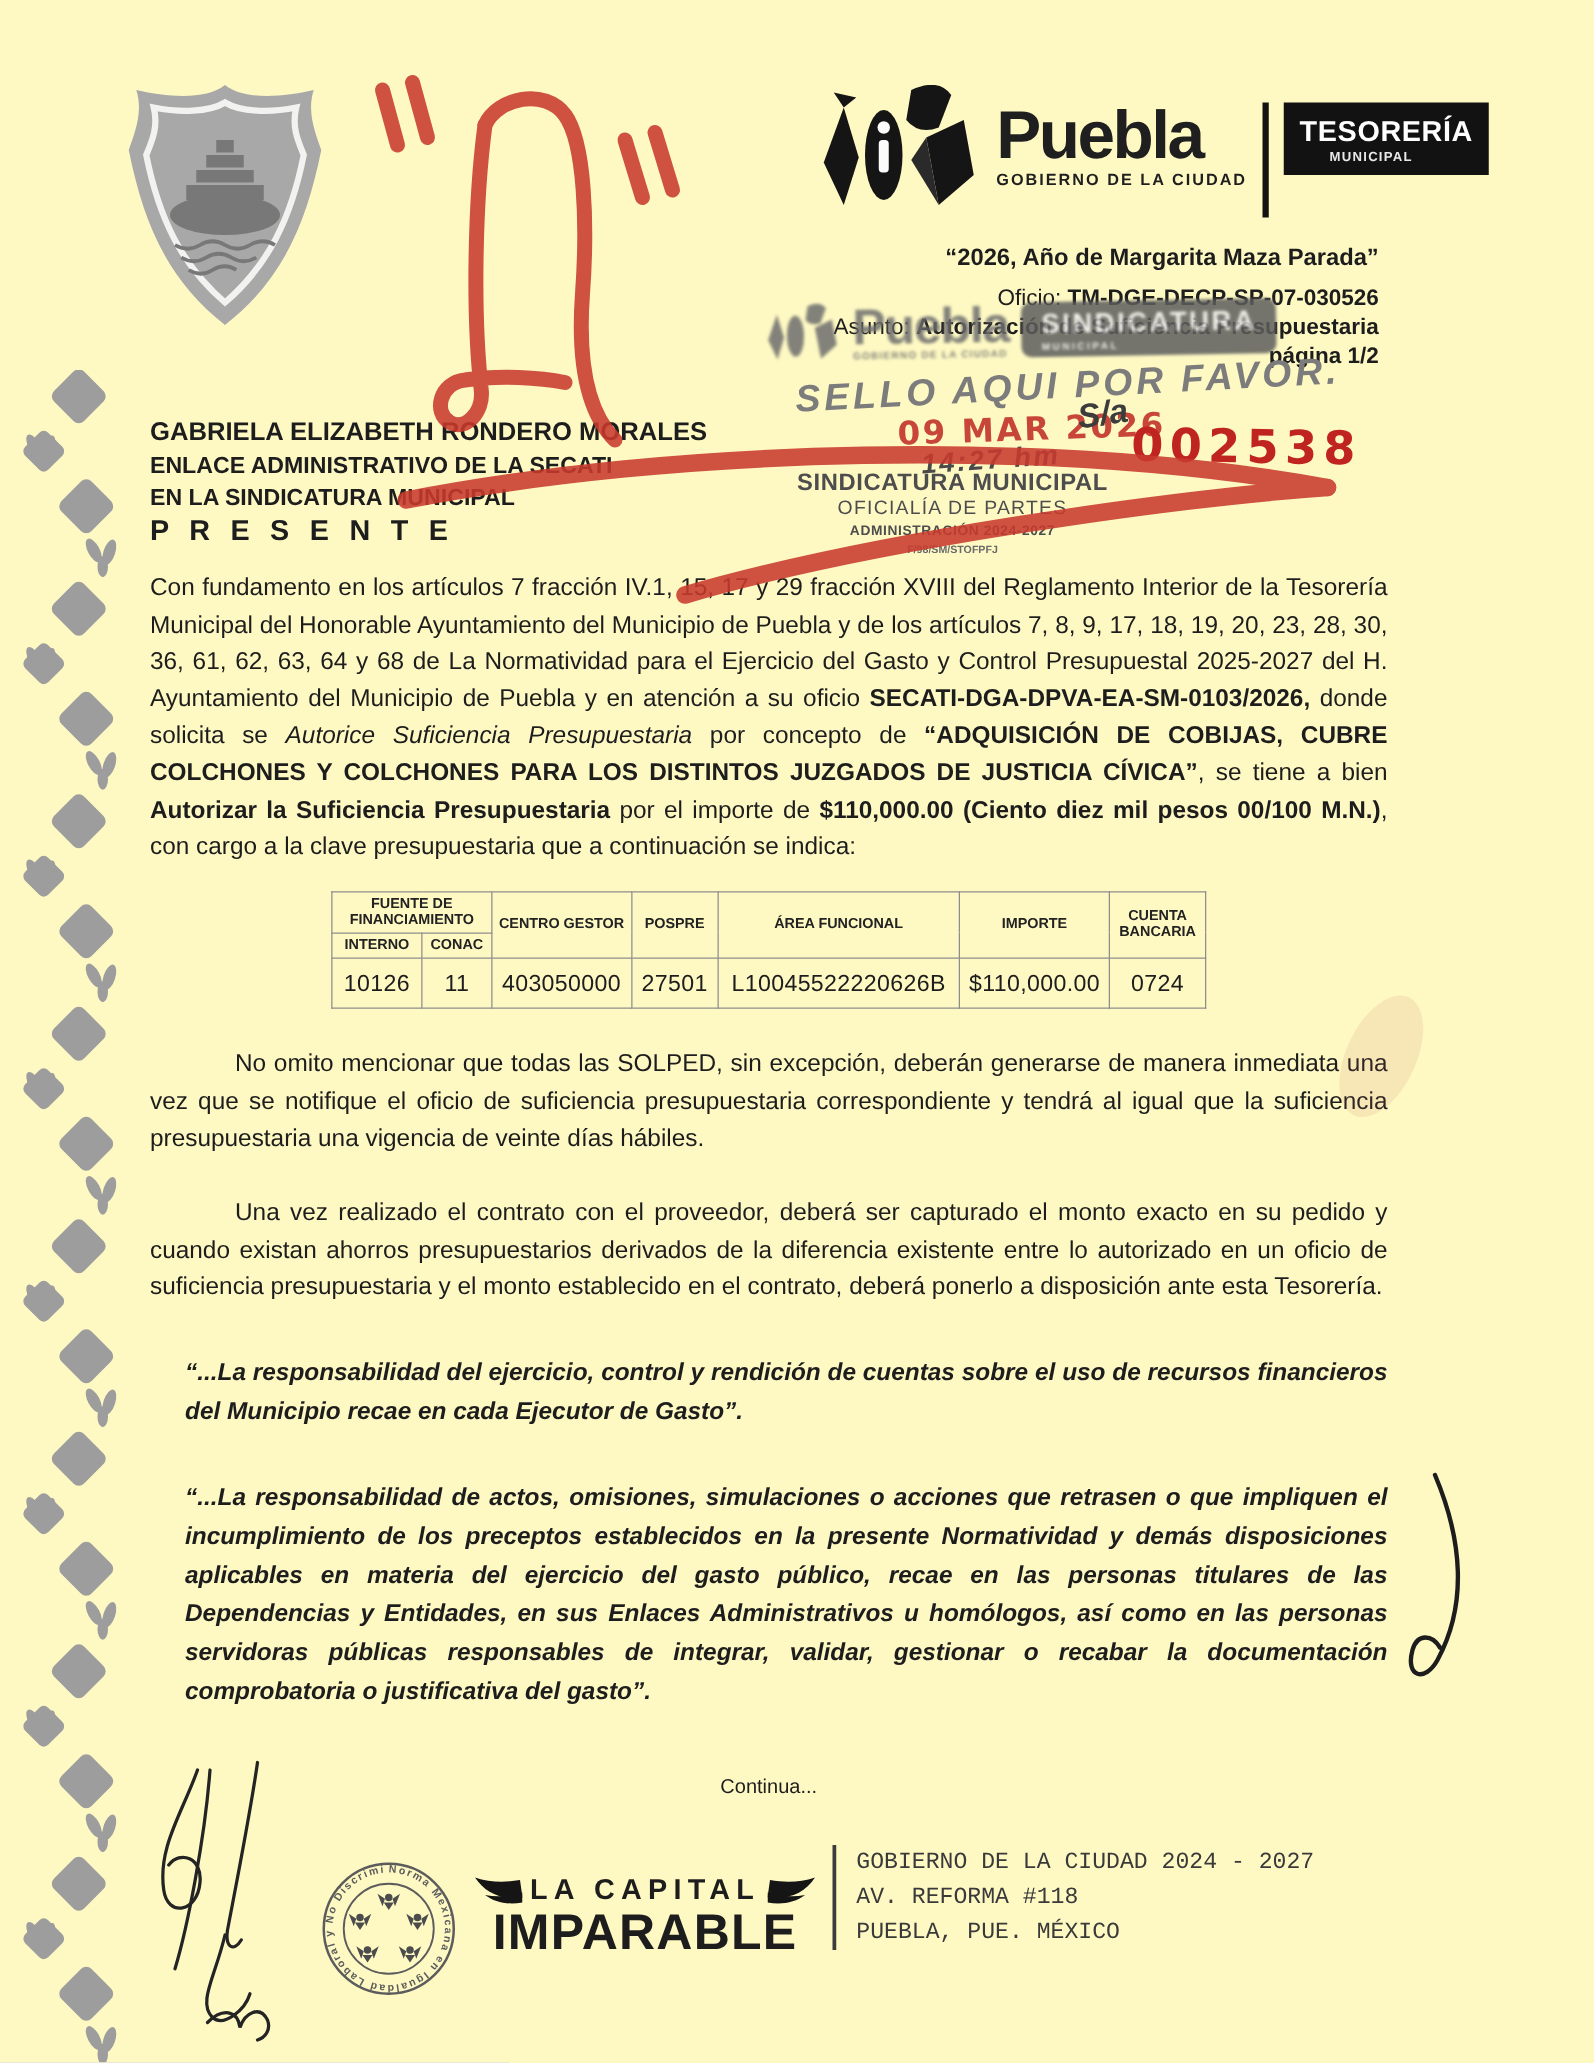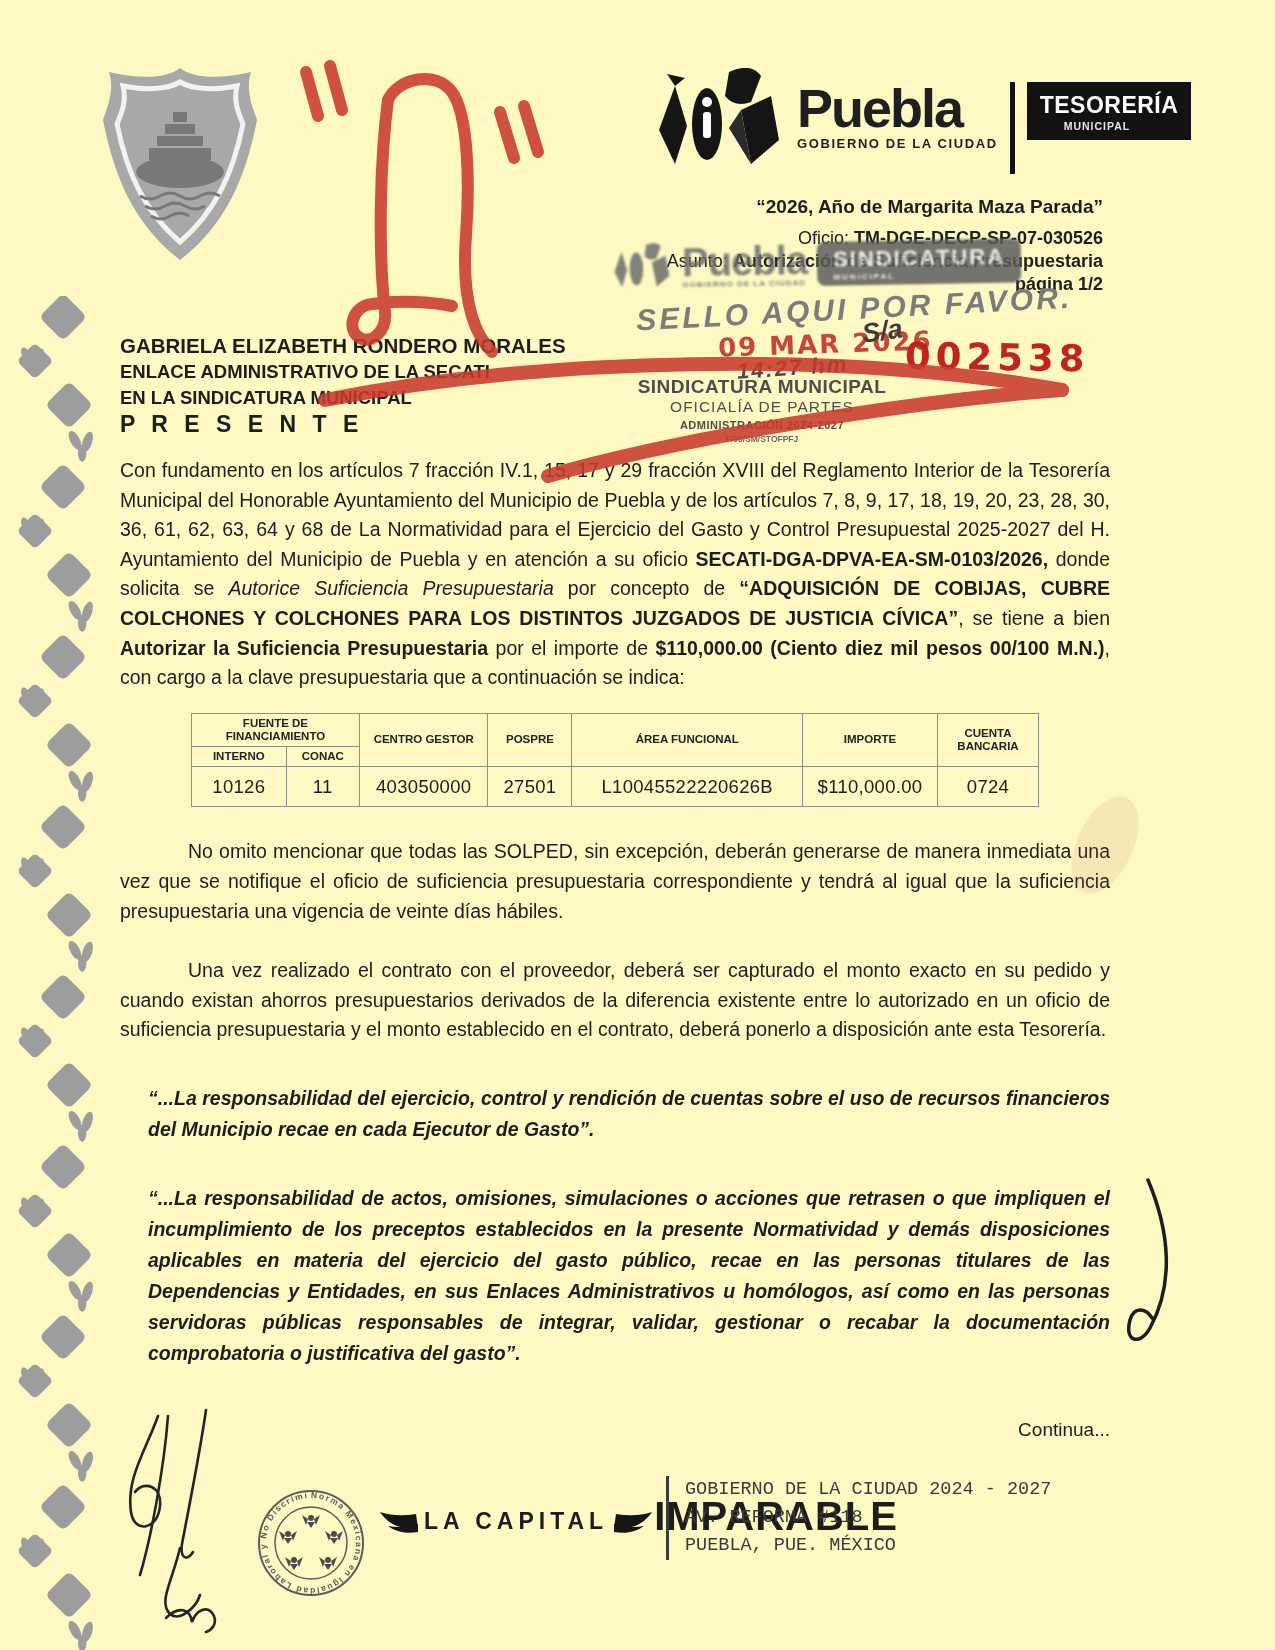--- a/index.html
+++ b/index.html
@@ -45,30 +45,30 @@
   .rec-name{font-size:20.5px;font-weight:800;}
   .rec-line{font-size:18.5px;font-weight:800;}
   .rec-sal{font-size:23px;font-weight:800;letter-spacing:5px;}
   
   .doc-body{left:120px;top:456px;width:990px;font-size:19.5px;line-height:29.6px;text-align:justify;}
   .doc-body p{margin:0;}
   .indent{text-indent:68px;}
   .mt{margin-top:30px !important;}
   .mt-lg{margin-top:38px !important;}
   .quote{font-weight:700;font-style:italic;margin-left:28px !important;line-height:31px;}
-  .continua{text-align:right;margin-top:46px !important;font-size:19px;}
-  
-  .tbl-wrap{margin:20px auto 12px;width:848px;}
+  .continua{text-align:center;margin-top:46px !important;font-size:16px;}
+  
+  .tbl-wrap{margin:20px auto 12px;width:700px;}
   table{border-collapse:collapse;width:100%;}
   th,td{border:1px solid #8d8d8d;text-align:center;vertical-align:middle;}
   th{font-size:11.5px;font-weight:800;padding:3px 4px;line-height:13px;color:#222;}
   td{font-size:18.5px;padding:5px 6px;letter-spacing:.3px;}
   
   .seal{left:252px;top:1484px;}
-  .slogan{left:378px;top:1496px;display:flex;flex-direction:row;align-items:flex-end;}
+  .slogan{left:378px;top:1496px;display:flex;flex-direction:column;align-items:center;}
   .slogan-top{display:flex;align-items:center;gap:6px;}
   .slogan1{font-size:23px;font-weight:800;letter-spacing:5px;}
   .slogan2{font-size:40px;font-weight:800;letter-spacing:1px;line-height:40px;}
   .addr{left:666px;top:1476px;border-left:3px solid #3c3c3c;padding-left:16px;
         font-family:"Liberation Mono",monospace;font-size:18.5px;line-height:28px;color:#3a3a3a;}
   
   .overlay{left:0;top:0;z-index:6;pointer-events:none;}
 </style>
 </head>
 <body>

